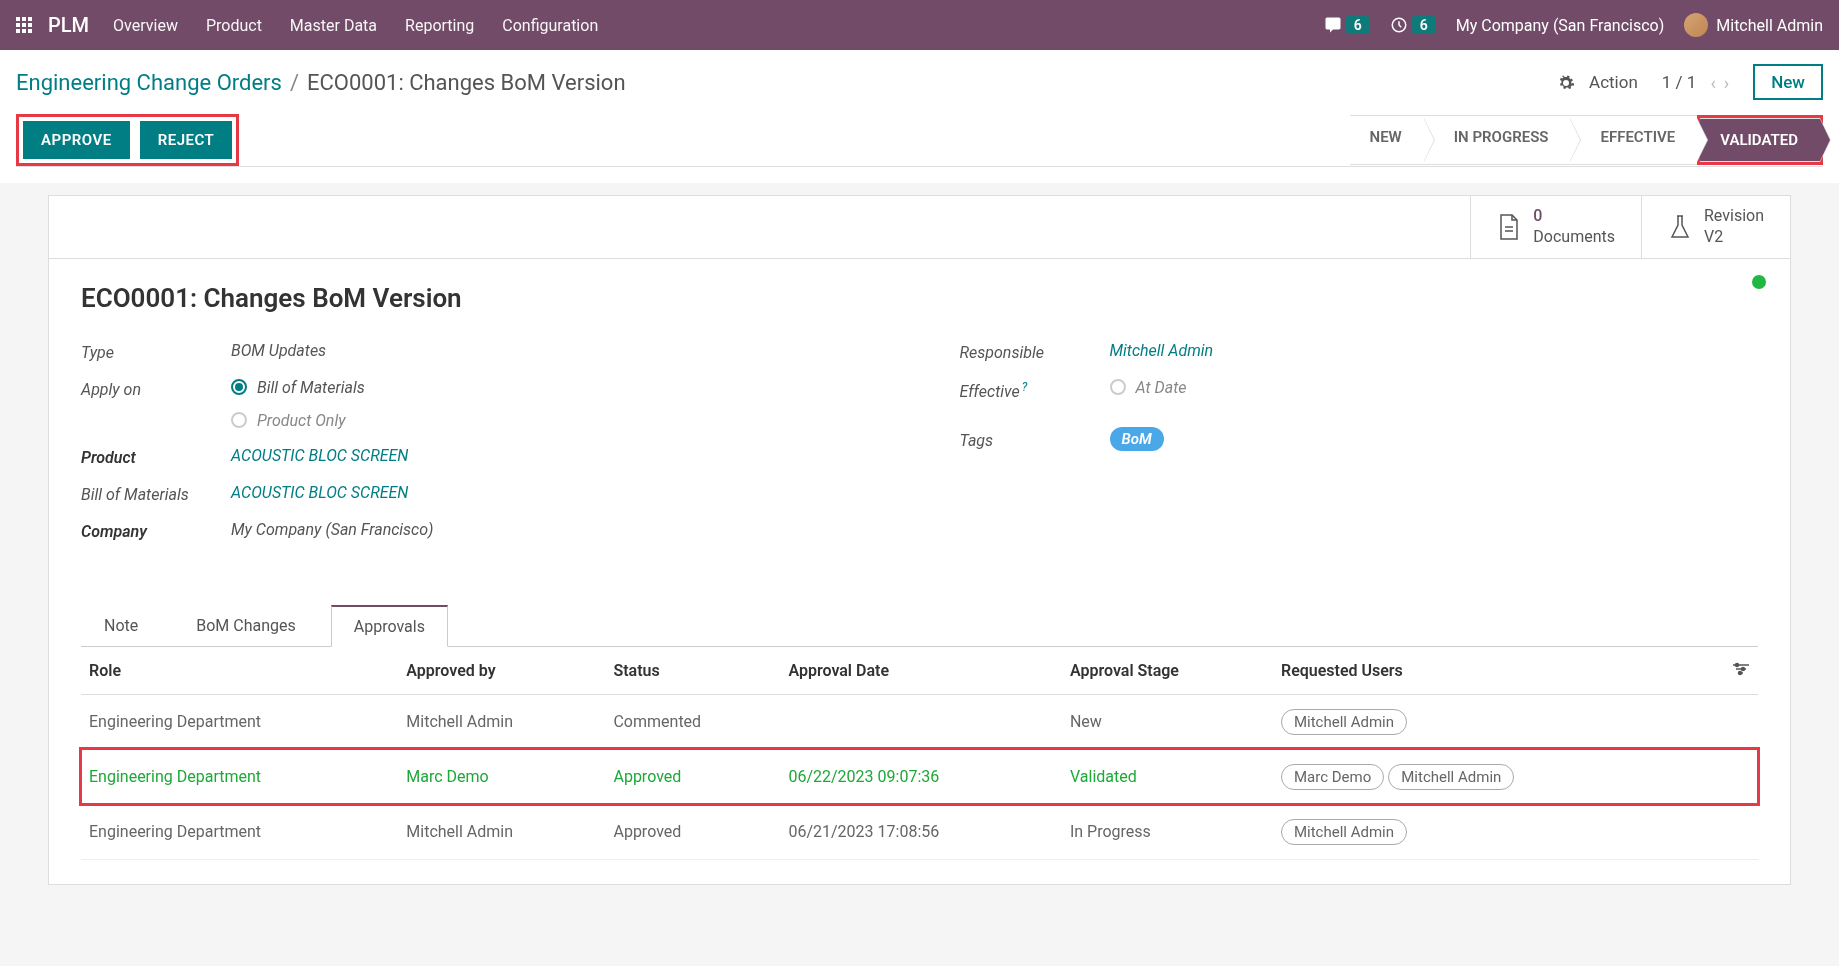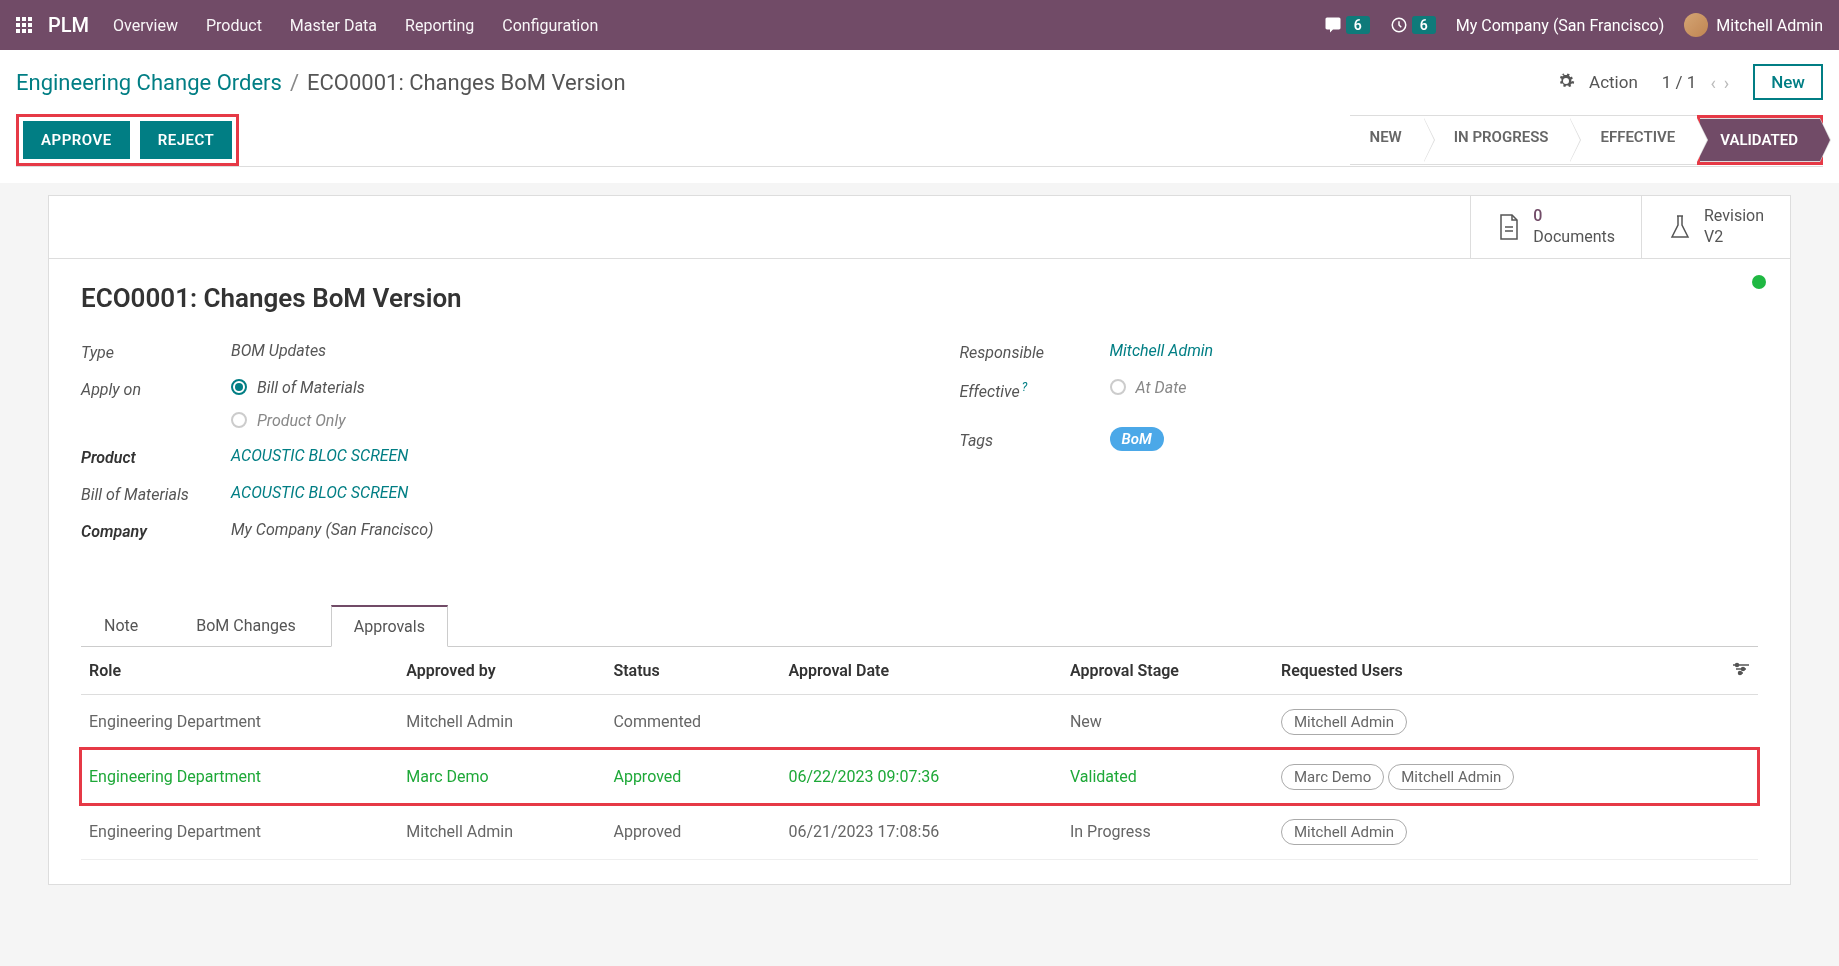--- a/index.html
+++ b/index.html
@@ -22,21 +22,21 @@
 .user-name { font-size: 16px; }
 
 
 .header-bar { background: #fff; padding: 14px 16px 16px 16px; }
 .breadcrumb-row { display: flex; align-items: center; justify-content: space-between; }
 .breadcrumb { display: flex; align-items: center; gap: 8px; font-size: 22px; }
 .bc-link { color: #017e84; cursor: pointer; }
 .bc-sep { color: #888; }
 .bc-current { color: #555; }
 .br-right { display: flex; align-items: center; gap: 24px; }
-.action-btn { display: flex; align-items: flex-start; gap: 14px; font-size: 17px; color: #555; cursor: pointer; }
+.action-btn { display: flex; align-items: flex-end; gap: 14px; font-size: 17px; color: #555; cursor: pointer; }
 .pager { display: flex; align-items: center; gap: 14px; font-size: 17px; color: #555; }
 .pager-arrows { display: flex; gap: 8px; }
 .pager-arrows span { cursor: pointer; color: #bbb; font-size: 18px; }
 .new-btn { border: 2px solid #017e84; color: #017e84; padding: 6px 16px; font-size: 17px; font-weight: 500; cursor: pointer; background: #fff; }
 
 
 .status-bar { display: flex; align-items: center; justify-content: space-between; margin-top: 14px; border-bottom: 1px solid #ddd; }
 .status-left { display: flex; gap: 10px; }
 .highlight-box-left { border: 3px solid #e63946; padding: 4px; }
 .action-button { background: #017e84; color: #fff; border: none; padding: 10px 18px; font-size: 15px; font-weight: 600; letter-spacing: 0.5px; cursor: pointer; }

